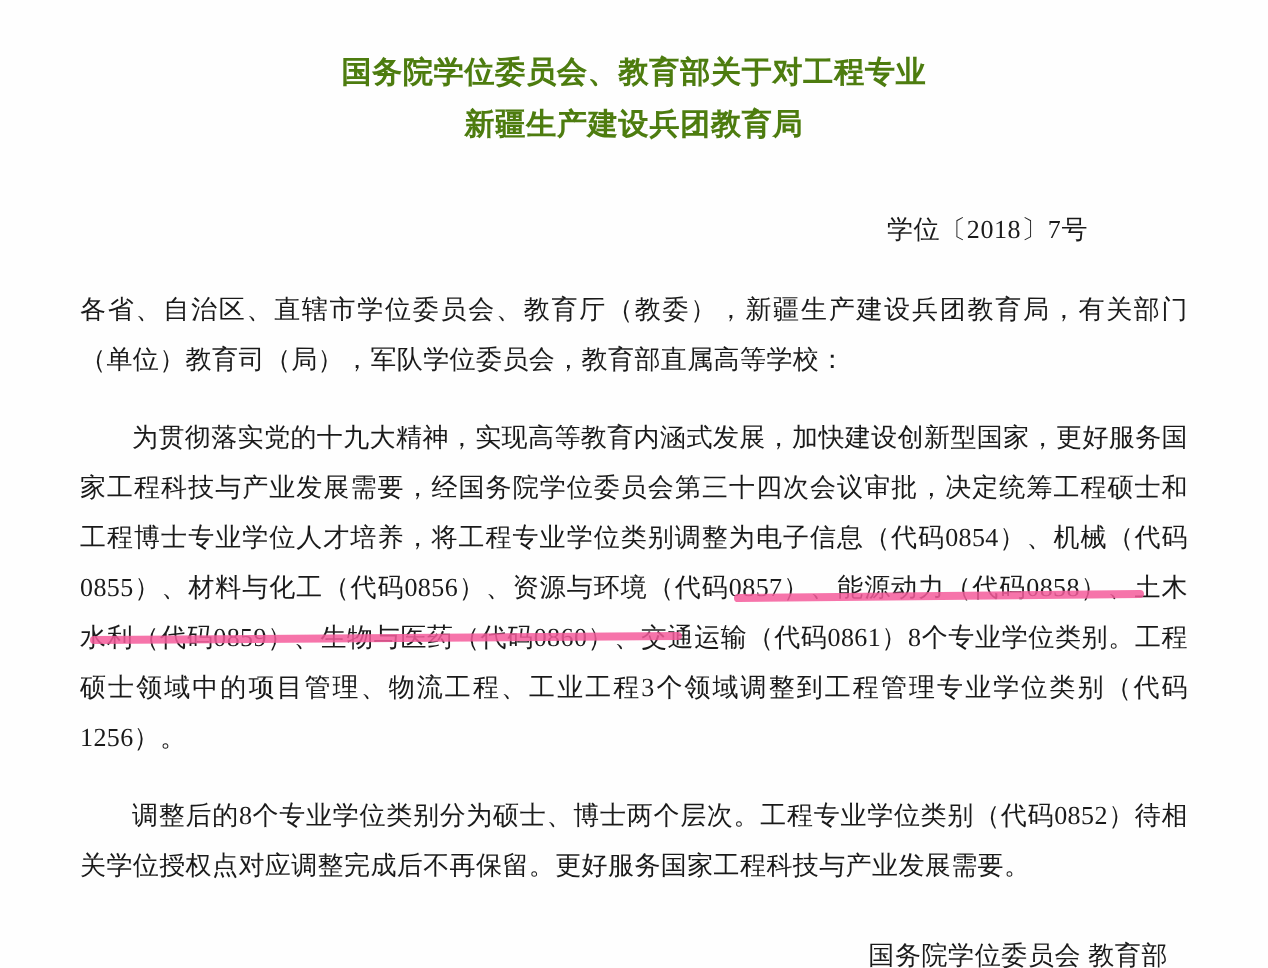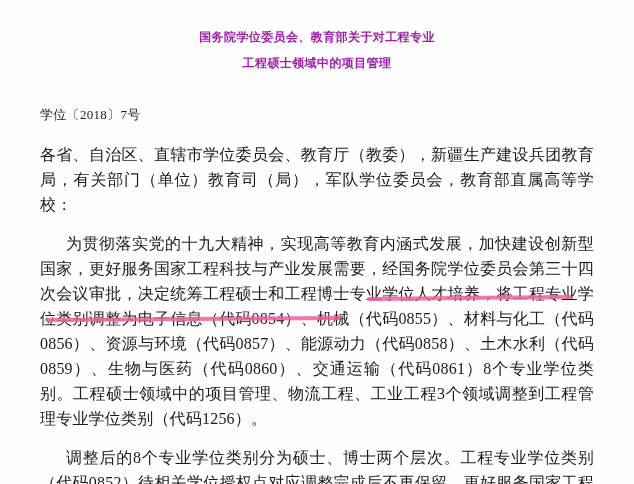--- a/index.html
+++ b/index.html
@@ -21,38 +21,39 @@
     box-sizing: border-box;
     padding: 18px 40px 10px 40px;
     background: #fefefe;
   }
   .title-block {
     text-align: center;
     margin-top: 6px;
     margin-bottom: 4px;
   }
   .title-line {
-    font-size: 12px;
+    font-size: 15px;
     font-weight: bold;
     line-height: 26px;
     letter-spacing: 0.4px;
-    color: #a21caf;
+    color: #4d7c0f;
   }
   .doc-number {
+    text-align: right;
     font-size: 13px;
     margin-top: 30px;
     margin-right: 50px;
     letter-spacing: 0.3px;
     color: #1a1a1a;
   }
   .body-block {
     margin-top: 18px;
   }
   p.para {
-    font-size: 16px;
+    font-size: 13px;
     line-height: 25px;
     margin: 0 0 14px 0;
     text-align: justify;
     text-justify: inter-ideograph;
     letter-spacing: 0.2px;
     color: #1a1a1a;
   }
   p.indent {
     text-indent: 26px;
     font-family: Liberation Serif, serif;
@@ -87,21 +88,21 @@
     transform: rotate(-0.4deg);
   }
 </style>
 </head>
 <body>
 
 <div class="page">
 
   <div class="title-block">
     <div class="title-line">国务院学位委员会、教育部关于对工程专业</div>
-    <div class="title-line">工程硕士领域中的项目管理</div>
+    <div class="title-line">新疆生产建设兵团教育局</div>
   </div>
 
   <div class="doc-number">学位〔2018〕7号</div>
 
   <div class="body-block">
     <p class="para">各省、自治区、直辖市学位委员会、教育厅（教委），新疆生产建设兵团教育局，有关部门（单位）教育司（局），军队学位委员会，教育部直属高等学校：</p>
     <p class="para indent">为贯彻落实党的十九大精神，实现高等教育内涵式发展，加快建设创新型国家，更好服务国家工程科技与产业发展需要，经国务院学位委员会第三十四次会议审批，决定统筹工程硕士和工程博士专业学位人才培养，将工程专业学位类别调整为电子信息（代码0854）、机械（代码0855）、材料与化工（代码0856）、资源与环境（代码0857）、能源动力（代码0858）、土木水利（代码0859）、生物与医药（代码0860）、交通运输（代码0861）8个专业学位类别。工程硕士领域中的项目管理、物流工程、工业工程3个领域调整到工程管理专业学位类别（代码1256）。</p>
     <p class="para indent">调整后的8个专业学位类别分为硕士、博士两个层次。工程专业学位类别（代码0852）待相关学位授权点对应调整完成后不再保留。更好服务国家工程科技与产业发展需要。</p>
   </div>
 

